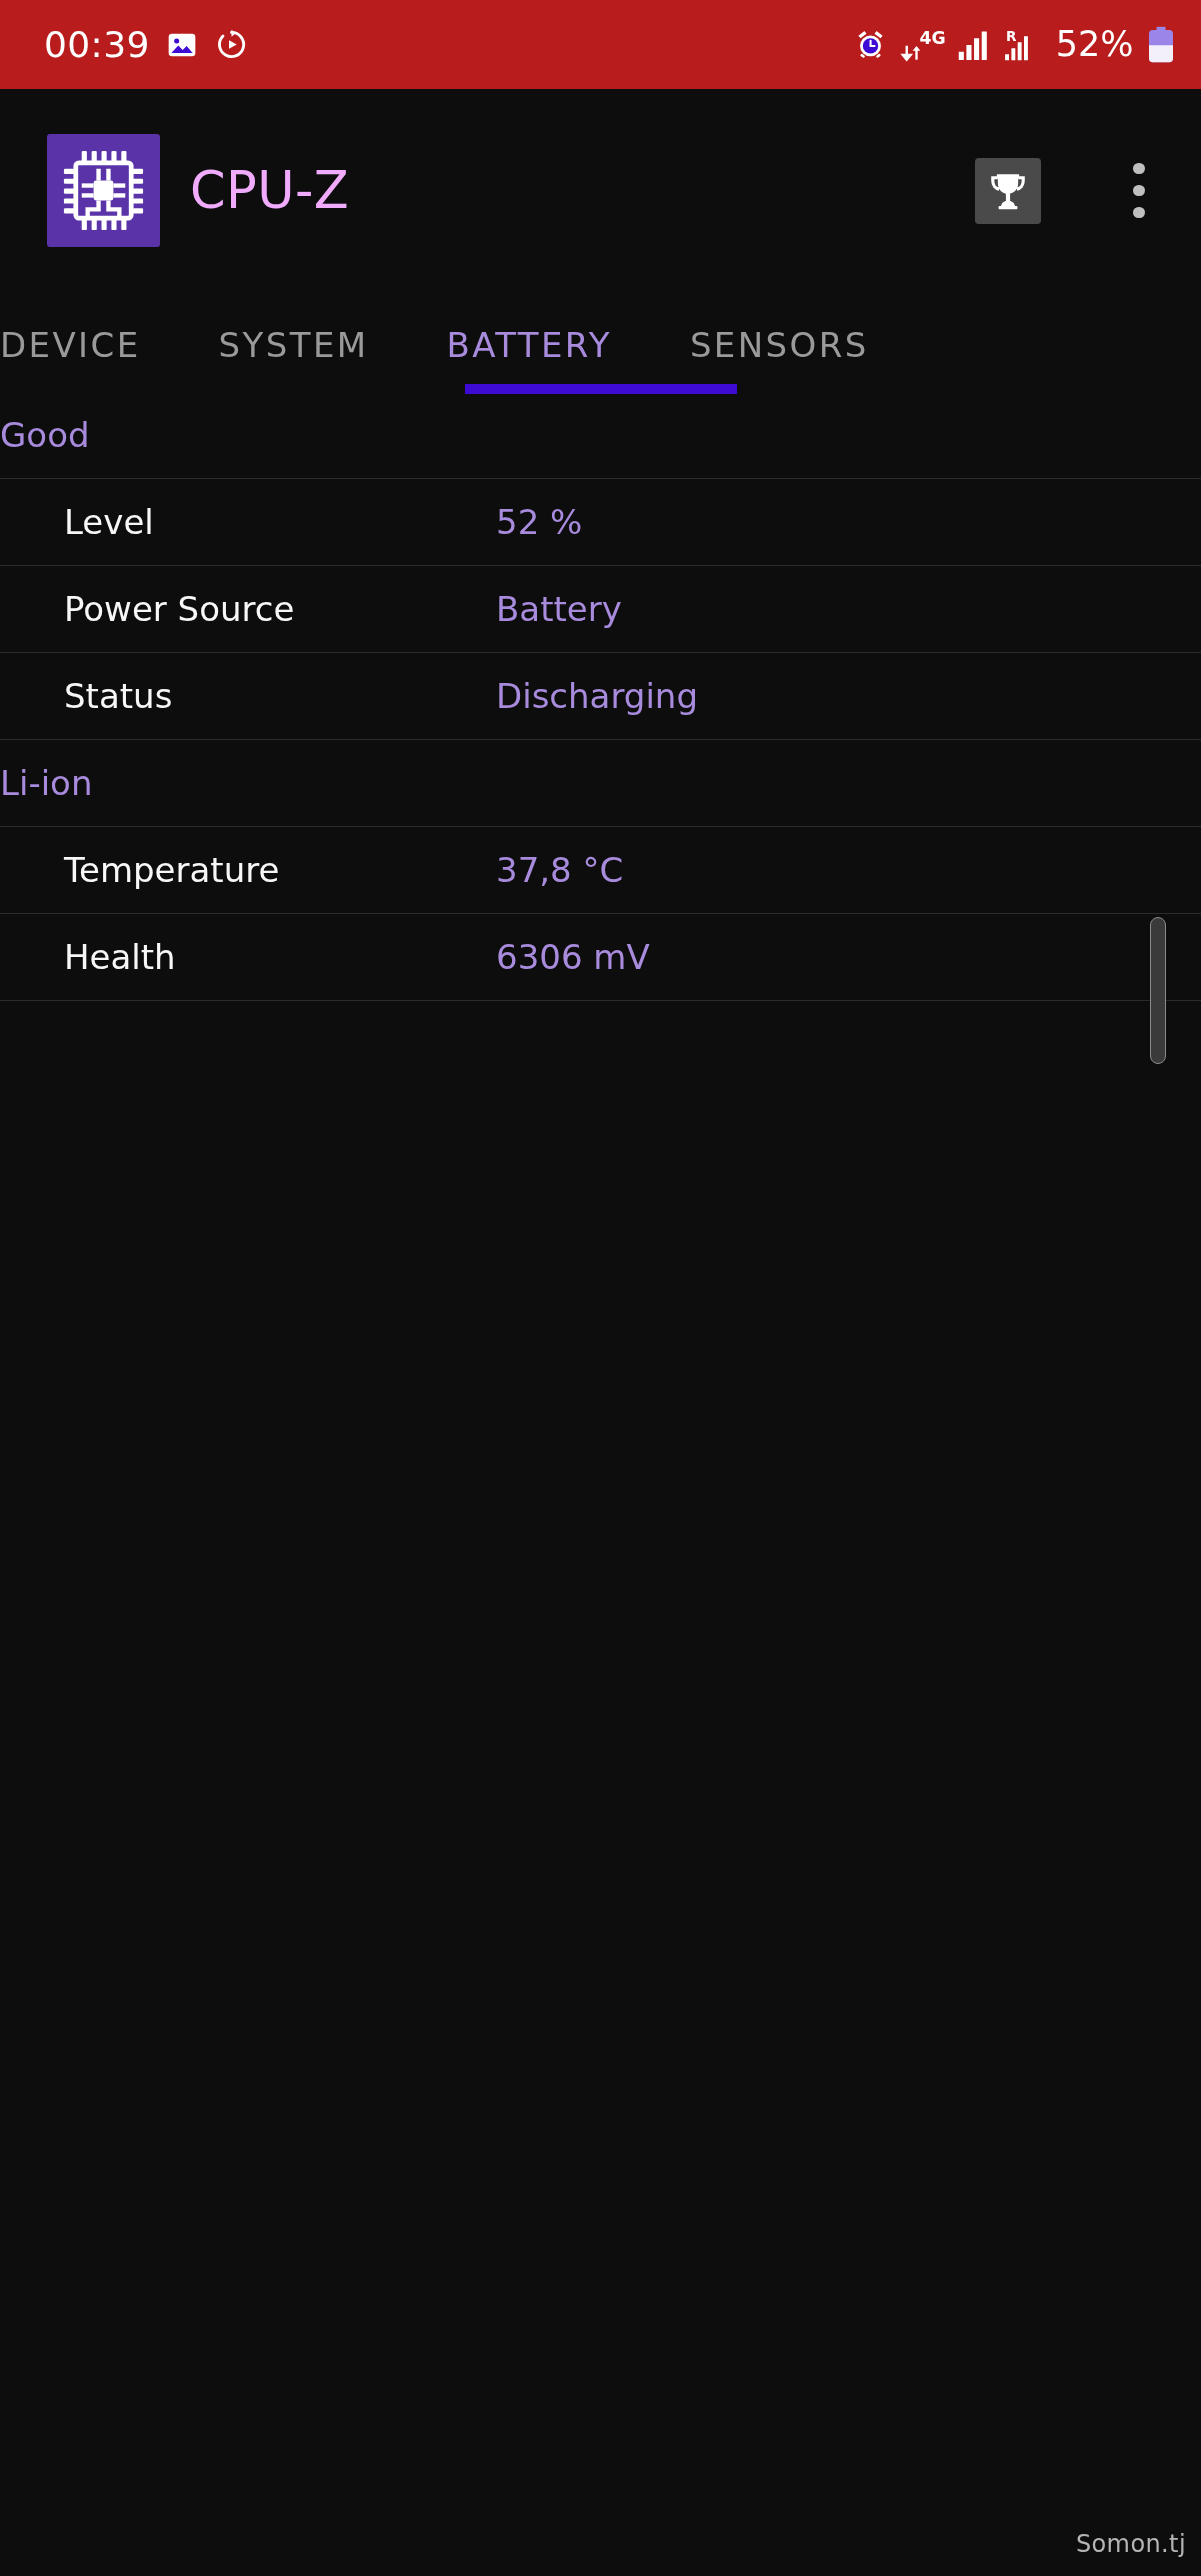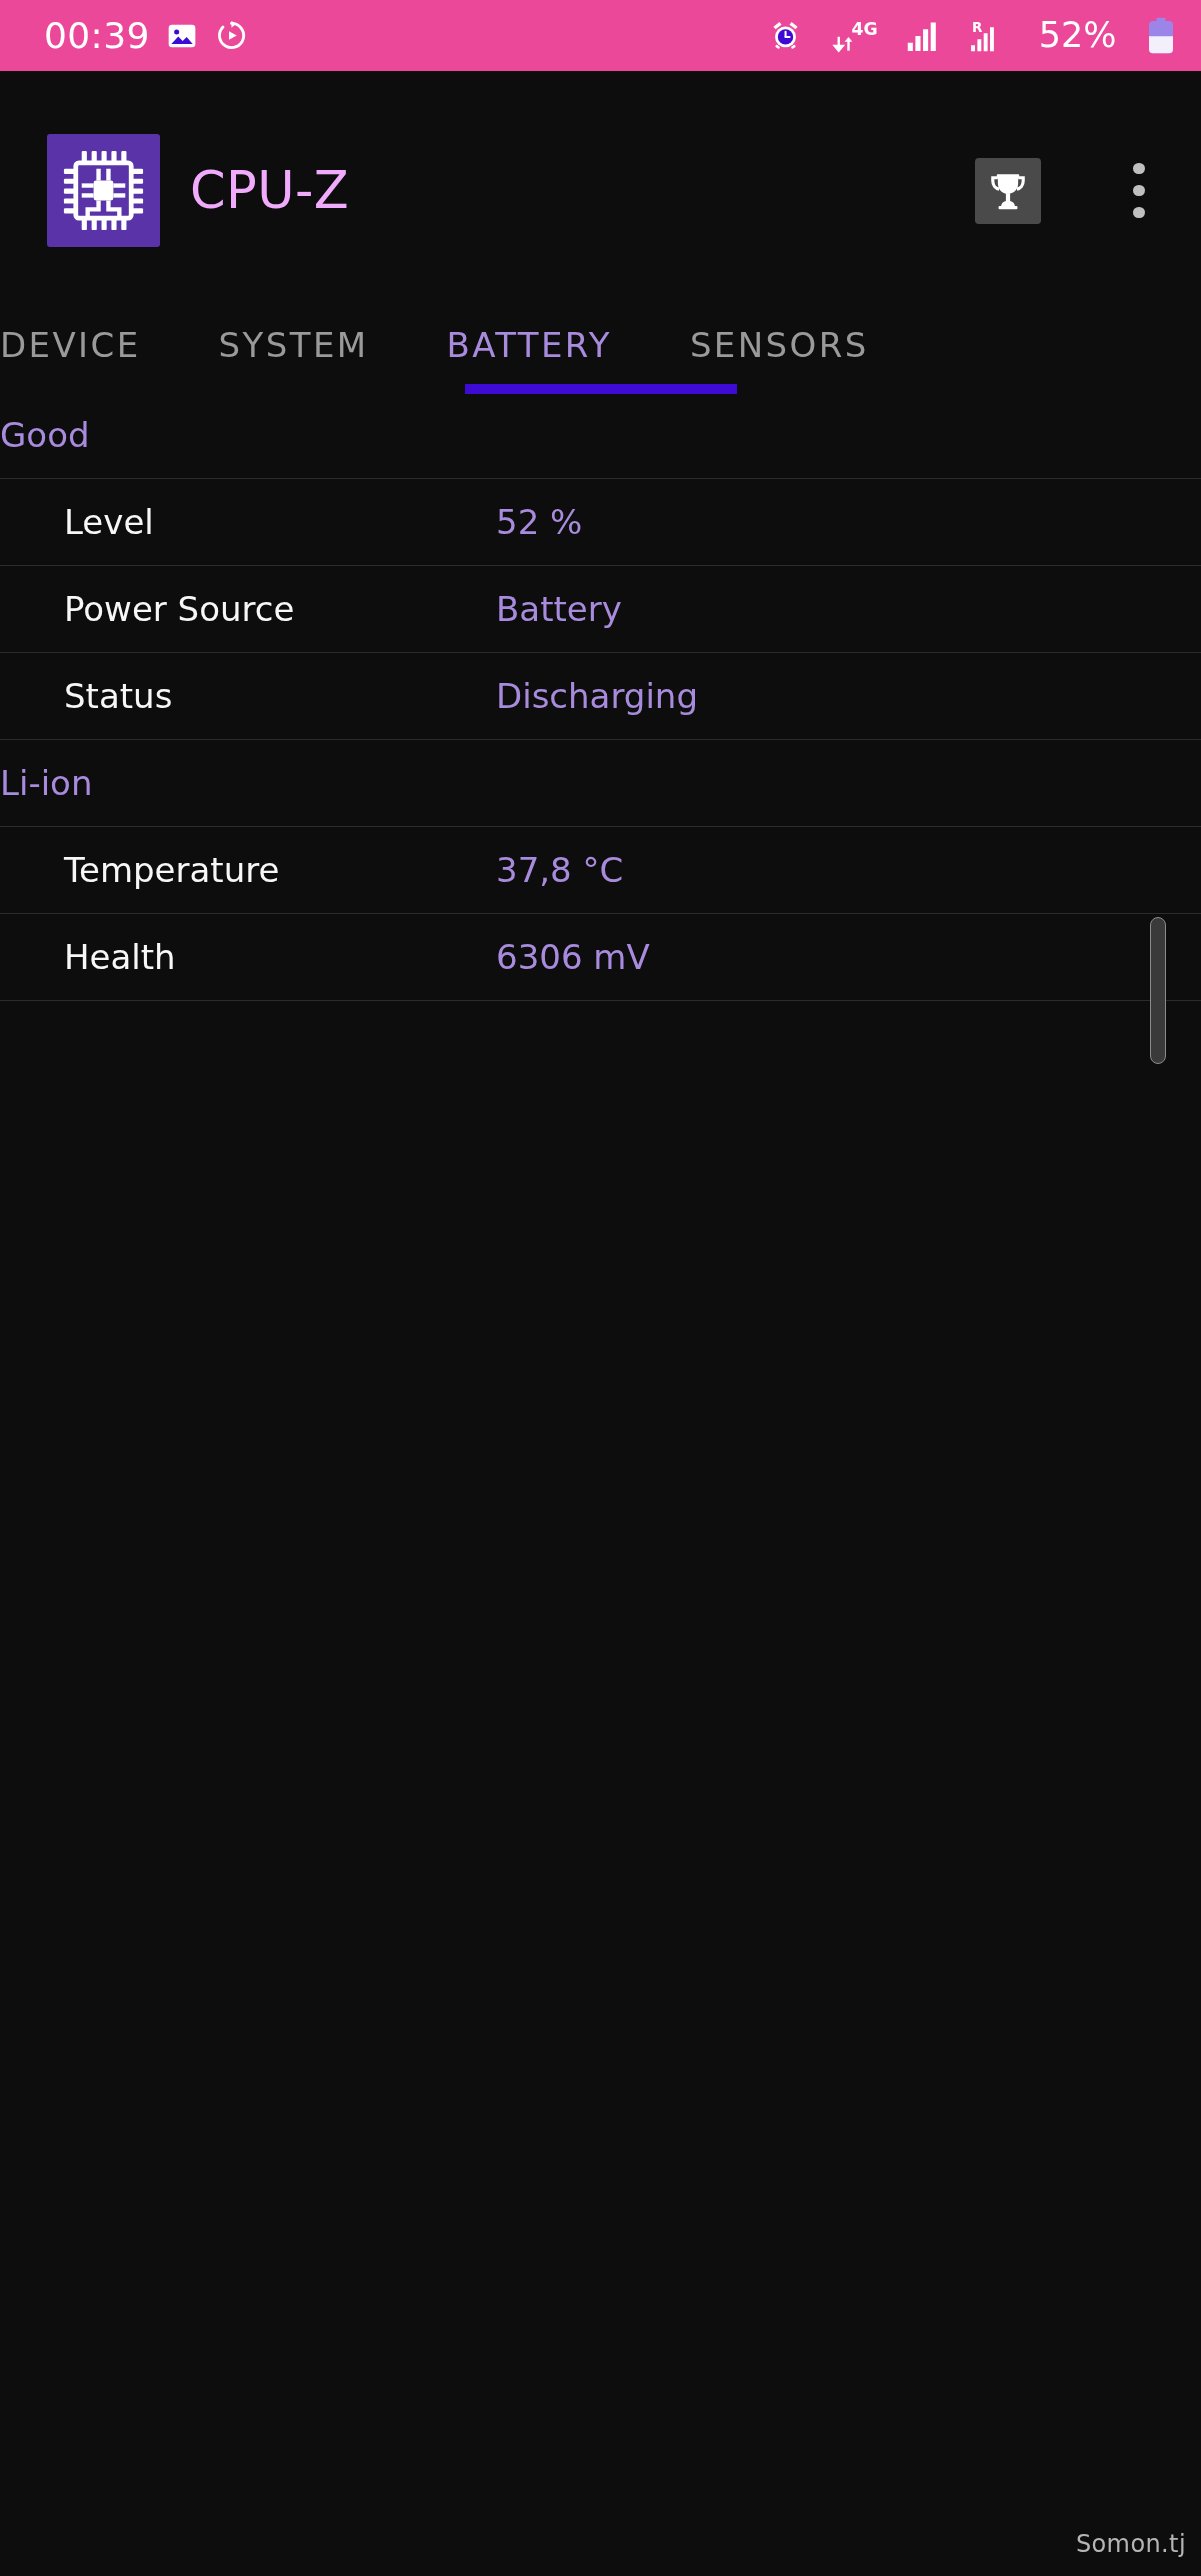--- a/index.html
+++ b/index.html
@@ -6,27 +6,27 @@
   html, body {
     width:1201px; height:2576px;
     background:#0d0d0d;
     font-family:"Liberation Sans", sans-serif;
     overflow:hidden;
   }
   body { position:relative; }
 
   
   .statusbar{
-    position:absolute; top:0; left:0; width:1201px; height:71px;
-    background:#ec4899;
+    position:absolute; top:0; left:0; width:1201px; height:89px;
+    background:#b91c1c;
     display:flex; align-items:center; justify-content:space-between;
     padding:0 25.5px 0 44px;
   }
   .sb-left{ display:flex; align-items:center; gap:16.5px; }
-  .sb-right{ display:flex; align-items:center; gap:29px; }
+  .sb-right{ display:flex; align-items:center; gap:12px; }
   .sb-clock{
     color:#ffffff; font-size:36px; font-weight:400;
     letter-spacing:0.4px; line-height:1;
     font-family:"DejaVu Sans", sans-serif;
   }
   .sb-pct{
     color:#ffffff; font-size:35px; font-weight:400; line-height:1;
     font-family:"DejaVu Sans", sans-serif; letter-spacing:0px;
     margin-left:4.5px;
   }

